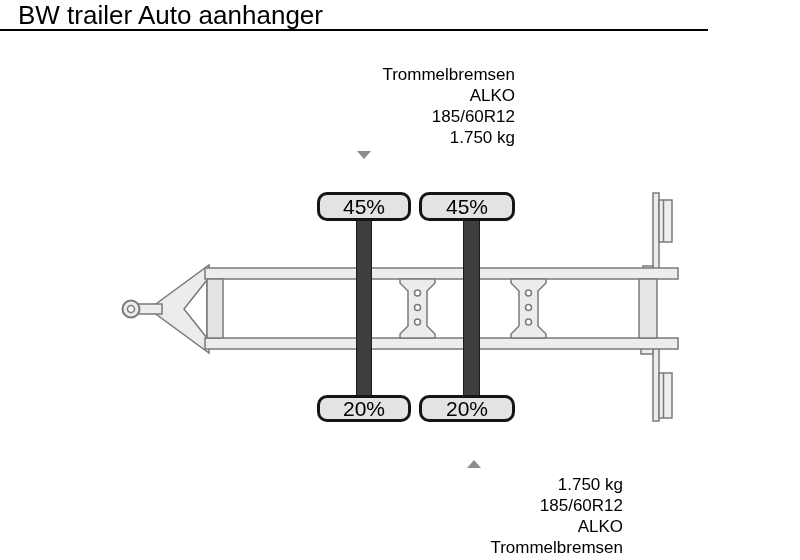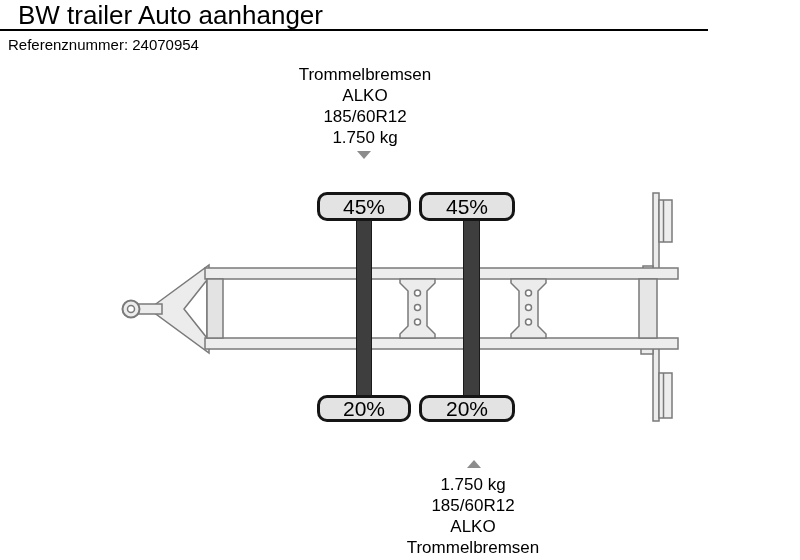--- a/index.html
+++ b/index.html
@@ -3,21 +3,21 @@
 <meta charset="utf-8">
 <style>
   html,body{margin:0;padding:0;background:#fff;}
   body{width:800px;height:560px;font-family:"Liberation Sans",sans-serif;color:#000;}
   .page{position:relative;width:708px;height:560px;overflow:hidden;background:#fff;}
 
   .title{position:absolute;left:18px;top:1px;font-size:26px;line-height:28px;white-space:nowrap;}
   .title-rule{position:absolute;left:0;top:29px;width:800px;height:2px;background:#000;}
   .ref{position:absolute;left:8px;top:36px;font-size:15px;line-height:18px;white-space:nowrap;}
 
-  .spec{position:absolute;width:300px;text-align:center;font-size:17px;line-height:21px;}
+  .spec{position:absolute;width:300px;text-align:right;font-size:17px;line-height:21px;}
   .spec span{display:block;}
   .spec-top{left:215px;top:64px;}
   .spec-bottom{left:323px;top:474px;}
 
   .arrow-down{position:absolute;left:357px;top:151px;width:0;height:0;
     border-left:7px solid transparent;border-right:7px solid transparent;border-top:8px solid #8c8c8c;}
   .arrow-up{position:absolute;left:467px;top:460px;width:0;height:0;
     border-left:7px solid transparent;border-right:7px solid transparent;border-bottom:8px solid #8c8c8c;}
 
   svg.frame{position:absolute;left:0;top:0;z-index:1;}
@@ -34,21 +34,20 @@
   .t-a1-bot{left:317px;top:395px;width:94px;height:27px;}
   .t-a2-bot{left:419px;top:395px;width:96px;height:27px;}
 </style>
 </head>
 <body>
 
 <div class="page">
 
   <div class="title">BW trailer Auto aanhanger</div>
   <div class="title-rule"></div>
-  <div class="ref">Referenznummer: 24070954</div>
 
   <div class="spec spec-top">
     <span>Trommelbremsen</span>
     <span>ALKO</span>
     <span>185/60R12</span>
     <span>1.750 kg</span>
   </div>
   <div class="arrow-down"></div>
 
   <svg class="frame" width="800" height="560" viewBox="0 0 800 560">

